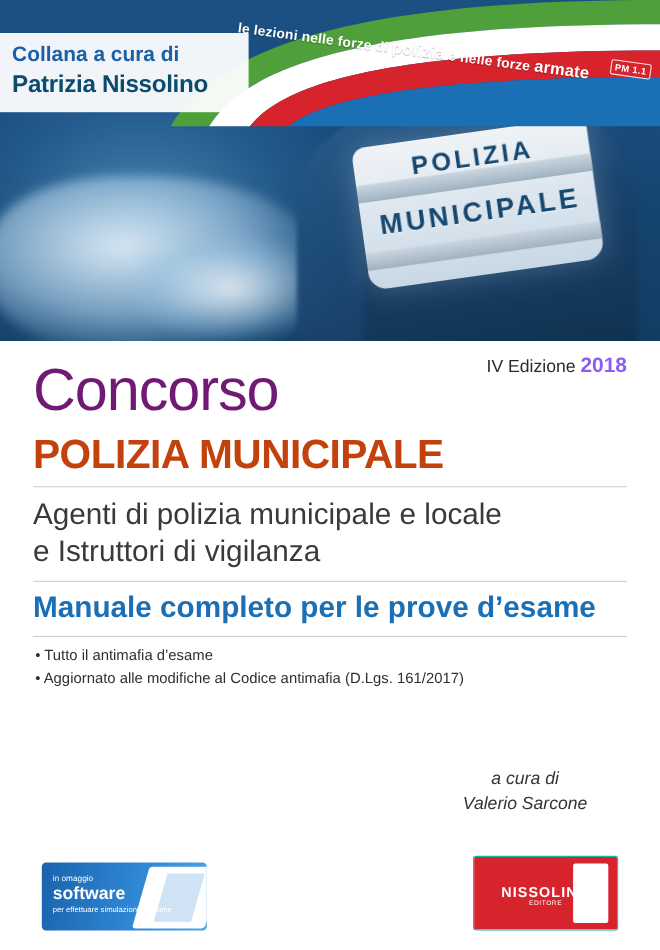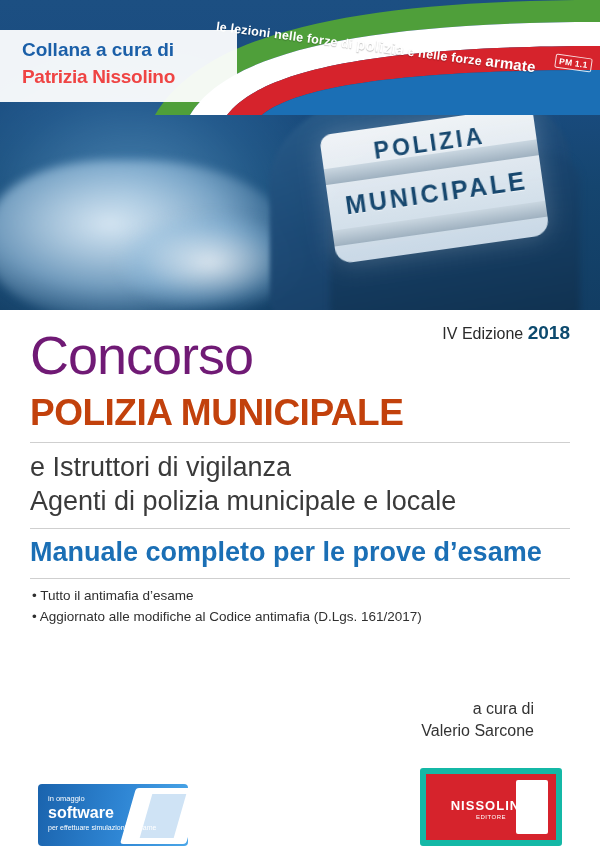--- a/index.html
+++ b/index.html
@@ -131,51 +131,51 @@
     border-radius: 2px;
     padding: 1px 3px;
     letter-spacing: .3px;
   }
 
   
   .collana {
     position: absolute;
     left: 0; top: 30px;
     width: 215px;
-    padding: 8px 0 10px 22px;
+    padding: 8px 0 10px 11px;
     background: rgba(255,255,255,0.94);
   }
   .collana .line1 {
     color: #1b5fa8;
     font-size: 19px;
     font-weight: bold;
     line-height: 24px;
   }
   .collana .line2 {
-    color: #ef4444;
-    font-size: 19px;
+    color: #0c4a6e;
+    font-size: 22px;
     font-weight: bold;
     line-height: 30px;
     letter-spacing: -0.3px;
   }
 
   
   .body-area {
     position: absolute;
     left: 0; top: 310px;
     width: 600px; height: 554px;
     background: #ffffff;
   }
   .edition {
     position: absolute;
     right: 30px; top: 12px;
     font-size: 16px;
     color: #2b2b2b;
   }
-  .edition .year { font-weight: bold; font-size: 19px; color: #0c4a6e; text-align: right; }
+  .edition .year { font-weight: bold; font-size: 19px; color: #8b5cf6; text-align: right; }
 
   .title1 {
     position: absolute;
     left: 30px; top: 14px;
     font-size: 54px;
     color: #701a75;
     line-height: 62px;
     letter-spacing: -1px;
   }
   .title2 {
@@ -216,24 +216,25 @@
   .bullets {
     position: absolute;
     left: 32px; top: 275px;
     font-size: 13.5px;
     color: #2f2f2f;
     line-height: 21px;
   }
   .curator {
     position: absolute;
     right: 66px; top: 388px;
-    text-align: right;
+    text-align: center;
     font-size: 16px;
     color: #333333;
     line-height: 22px;
+    font-style: italic;
   }
 
   
   .sw-badge {
     position: absolute;
     left: 38px; bottom: 18px;
     width: 150px; height: 62px;
     background: linear-gradient(100deg, #1a63ad 0%, #2f86d4 55%, #4aa6e8 100%);
     border-radius: 4px;
     overflow: hidden;
@@ -262,21 +263,21 @@
     width: 34px; height: 44px;
     background: #cfe3f5;
     transform: skewX(-16deg);
   }
 
   .pub-logo {
     position: absolute;
     right: 38px; bottom: 18px;
     width: 130px; height: 66px;
     background: #ffffff;
-    border: 6px solid #14b8a6;
+    border: 1px solid #14b8a6;
     border-radius: 3px;
     overflow: hidden;
   }
   .pub-logo .red {
     position: absolute;
     left: 0; top: 0; width: 130px; height: 66px;
     background: #d6232c;
   }
   .pub-logo .page {
     position: absolute;
@@ -345,22 +346,22 @@
 
   <div class="body-area">
     <div class="edition"><span>IV Edizione </span><span class="year">2018</span></div>
 
     <div class="title1">Concorso</div>
     <div class="title2">POLIZIA MUNICIPALE</div>
 
     <div class="rule r1"></div>
 
     <div class="subtitle">
+      <div>Agenti di polizia municipale e locale</div>
       <div>e Istruttori di vigilanza</div>
-      <div>Agenti di polizia municipale e locale</div>
     </div>
 
     <div class="rule r2"></div>
 
     <div class="manual">Manuale completo per le prove d’esame</div>
 
     <div class="rule r3"></div>
 
     <div class="bullets">
       <div>• Tutto il antimafia d’esame</div>

